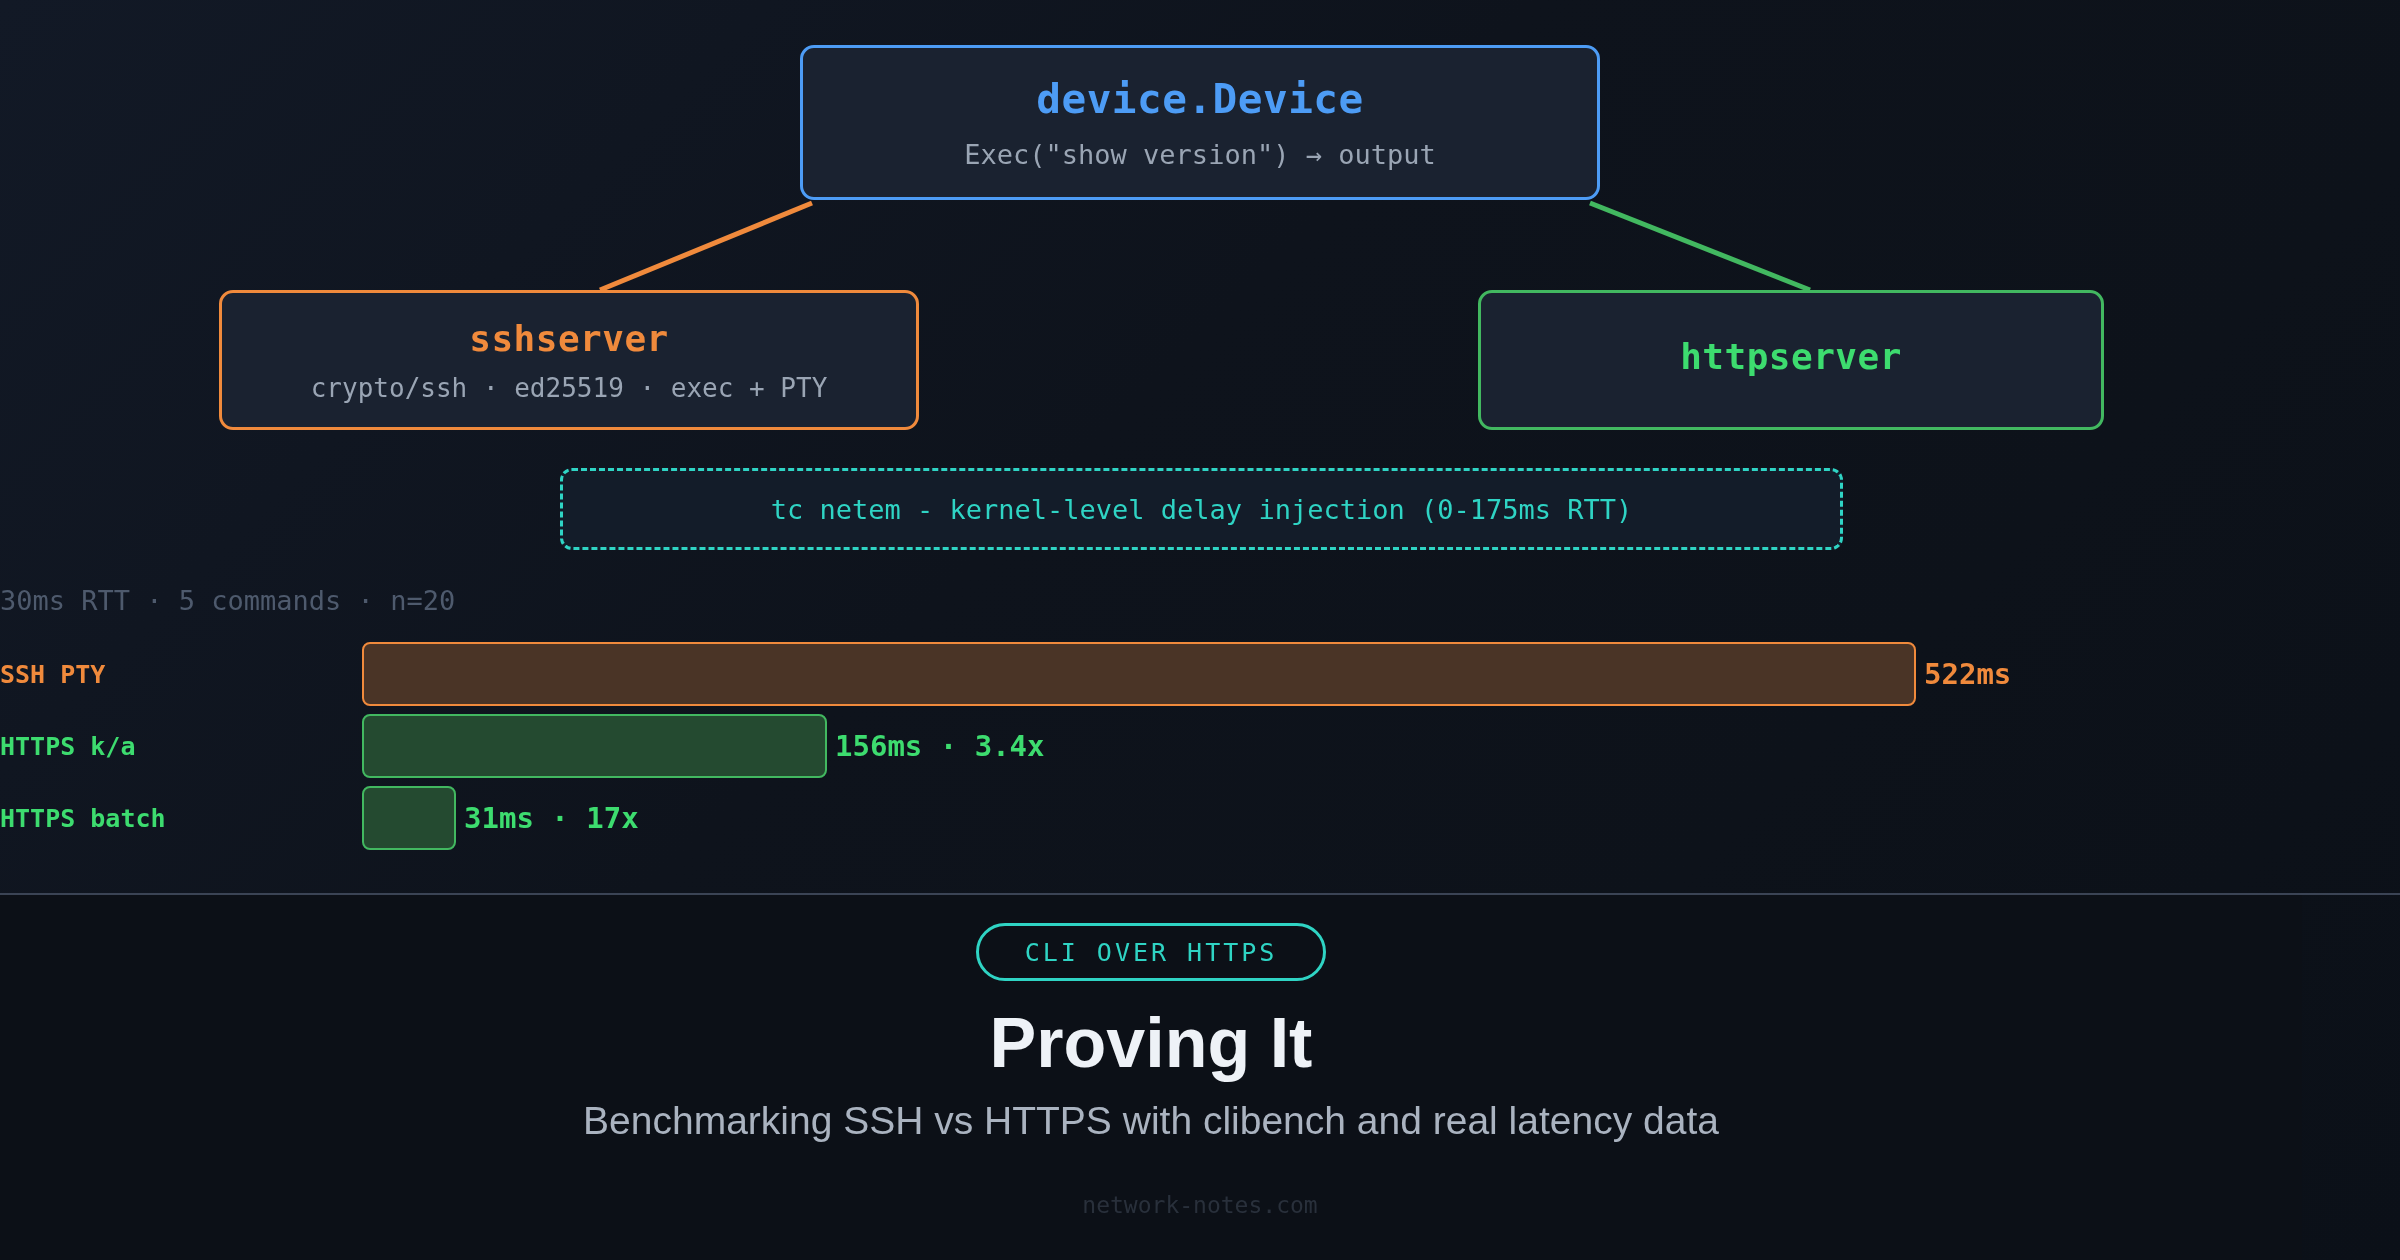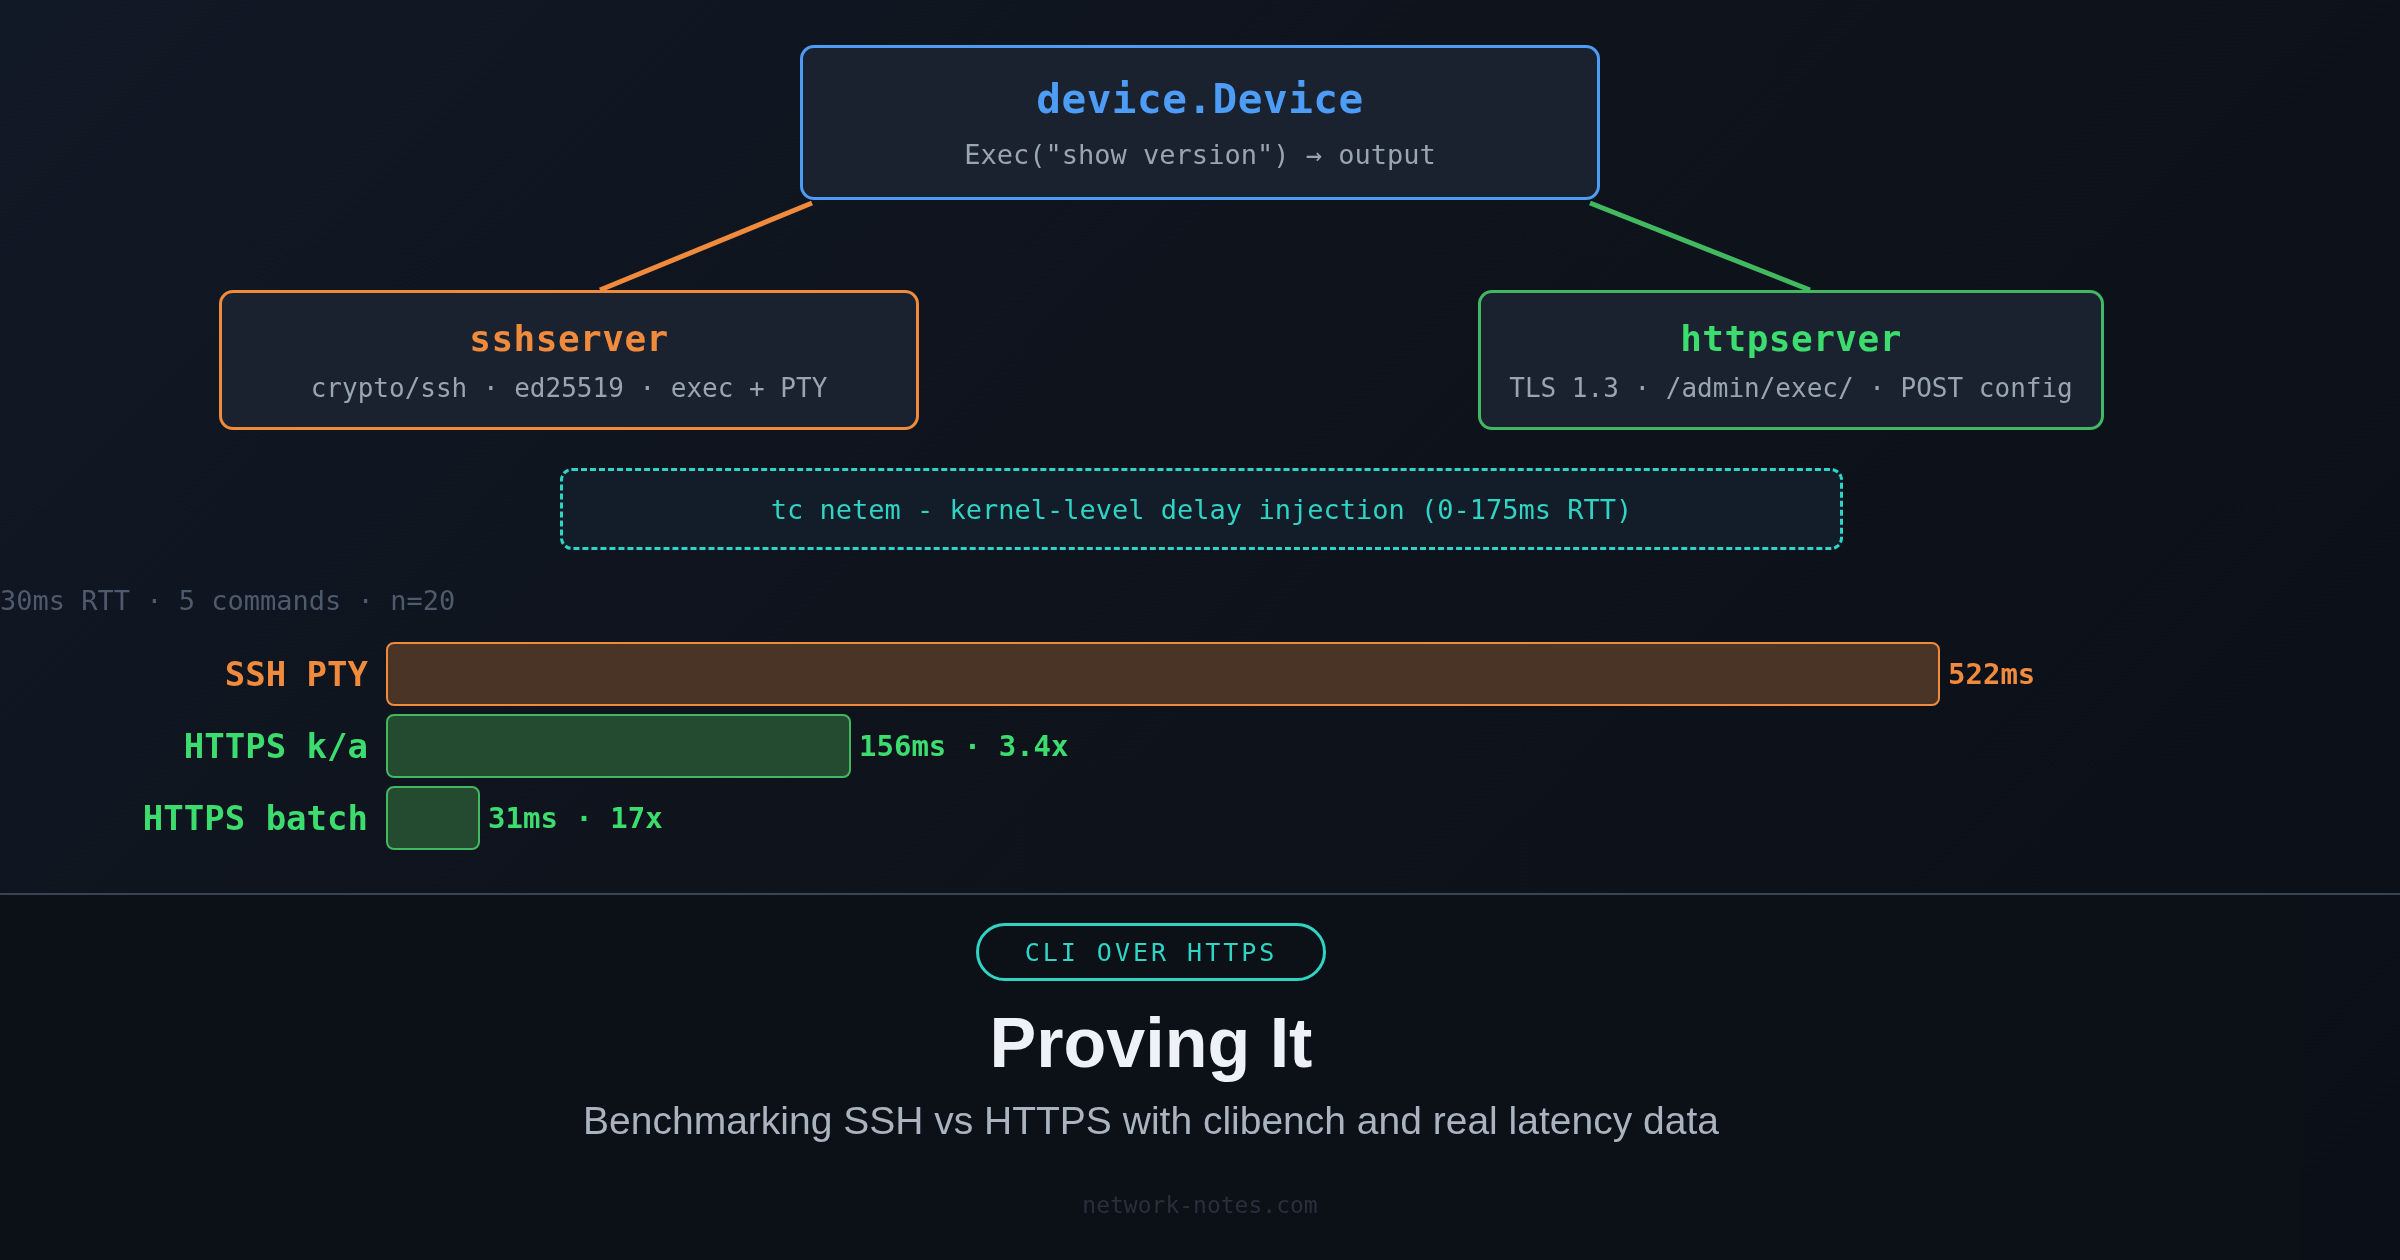--- a/index.html
+++ b/index.html
@@ -105,28 +105,27 @@
 
   .bar-row {
     position: absolute;
     left: 0;
     height: 64px;
     display: flex;
     align-items: center;
   }
   .bar-label {
     width: 362px;
-    text-align: right;
+    text-align: left;
     padding-right: 18px;
     box-sizing: border-box;
     font-family: "DejaVu Sans Mono", monospace;
     font-weight: bold;
-    font-size: 34px;
+    font-size: 25px;
     white-space: nowrap;
-    margin-left: 24px;
   }
   .bar-track {
     position: relative;
     height: 100%;
     display: flex;
     align-items: center;
   }
   .bar-fill {
     height: 100%;
     box-sizing: border-box;
@@ -226,21 +225,20 @@
       <div class="sub">Exec("show version") → output</div>
     </div>
 
     <div class="node" id="node-ssh">
       <div class="title">sshserver</div>
       <div class="sub">crypto/ssh · ed25519 · exec + PTY</div>
     </div>
 
     <div class="node" id="node-http">
       <div class="title">httpserver</div>
-      <div class="sub">TLS 1.3 · /admin/exec/ · POST config</div>
     </div>
 
     <div class="node" id="node-netem">
       <div class="netem-label">tc netem - kernel-level delay injection (0-175ms RTT)</div>
     </div>
 
     <div id="bench-caption">30ms RTT · 5 commands · n=20</div>
 
     <div class="bar-row" id="row-ssh">
       <div class="bar-label">SSH PTY</div>

